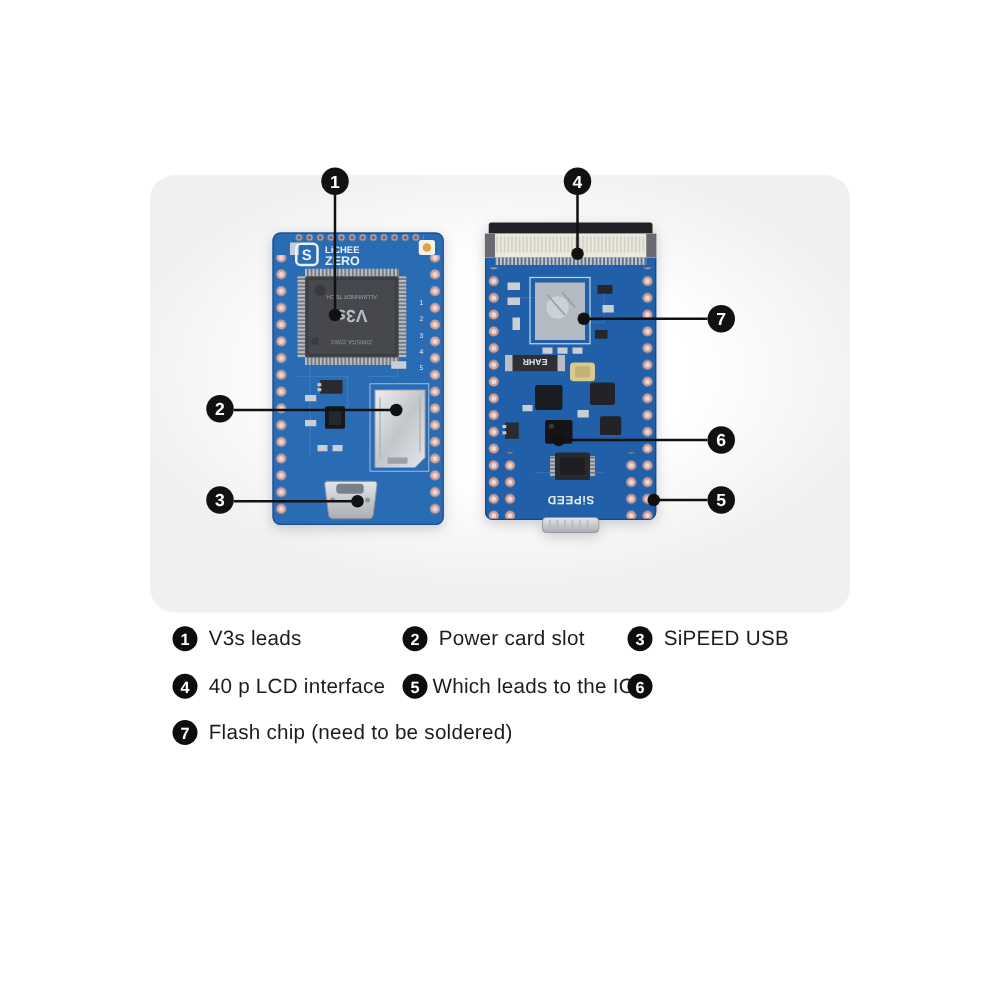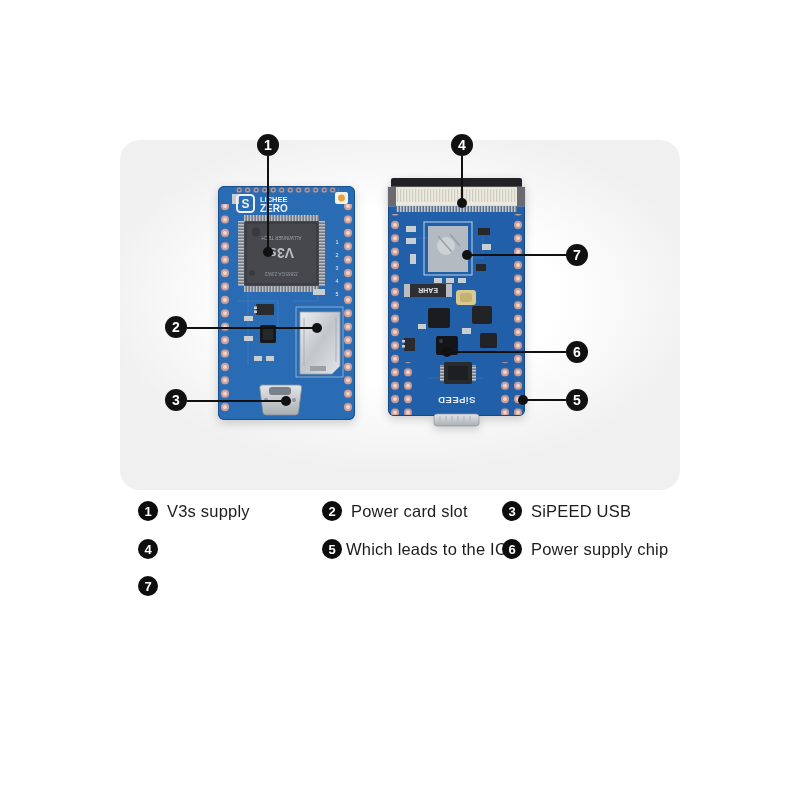--- a/index.html
+++ b/index.html
@@ -245,37 +245,38 @@
   <div class="callout" style="left:257px;top:134px">1</div>
   <div class="callout" style="left:451px;top:134px">4</div>
   <div class="callout" style="left:165px;top:316px">2</div>
   <div class="callout" style="left:165px;top:389px">3</div>
   <div class="callout" style="left:566px;top:244px">7</div>
   <div class="callout" style="left:566px;top:341px">6</div>
   <div class="callout" style="left:566px;top:389px">5</div>
 
   <div class="legend-item" style="left:138px;top:501px">
     <span class="lnum">1</span>
-    <span class="ltext">V3s supply</span>
+    <span class="ltext">V3s leads</span>
   </div>
   <div class="legend-item" style="left:322px;top:501px">
     <span class="lnum">2</span>
     <span class="ltext">Power card slot</span>
   </div>
   <div class="legend-item" style="left:502px;top:501px">
     <span class="lnum">3</span>
     <span class="ltext">SiPEED USB</span>
   </div>
   <div class="legend-item" style="left:138px;top:539px">
     <span class="lnum">4</span>
+    <span class="ltext">40 p LCD interface</span>
   </div>
   <div class="legend-item" style="left:322px;top:539px;gap:4px">
     <span class="lnum">5</span>
     <span class="ltext">Which leads to the IO</span>
   </div>
   <div class="legend-item" style="left:502px;top:539px">
     <span class="lnum">6</span>
-    <span class="ltext">Power supply chip</span>
   </div>
   <div class="legend-item" style="left:138px;top:576px">
     <span class="lnum">7</span>
+    <span class="ltext">Flash chip (need to be soldered)</span>
   </div>
 </div>
 
 </body></html>

